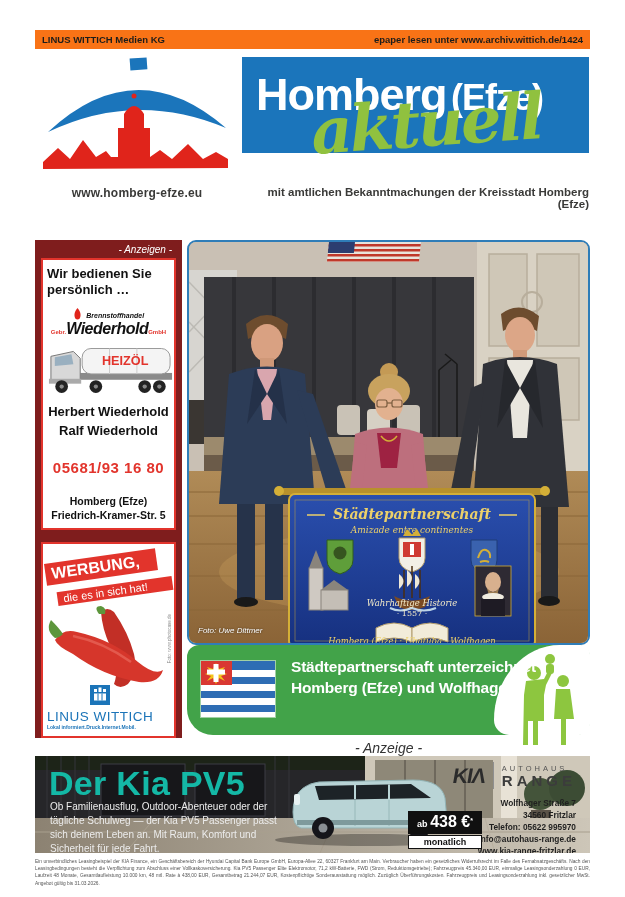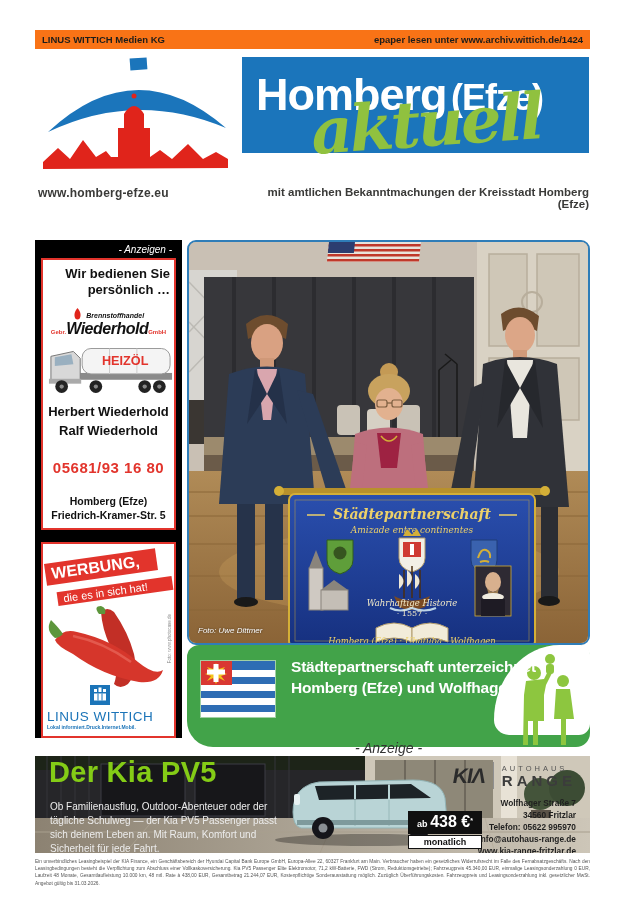--- a/index.html
+++ b/index.html
@@ -6,21 +6,21 @@
   body { background:#ffffff; font-family:"Liberation Sans", sans-serif; }
   .page { position:relative; width:625px; height:897px; margin:0 auto; background:#fff; overflow:hidden; }
 
   
   .topbar { position:absolute; left:35px; top:30px; width:555px; height:19px;
     background:#f97316; display:flex; justify-content:space-between; align-items:center;
     padding:0 7px; font-size:9.5px; font-weight:bold; color:#1d1d1b; }
 
   
   .logo-wrap { position:absolute; left:38px; top:56px; width:198px; height:128px; }
-  .site-url { position:absolute; left:38px; top:186px; width:198px; 
+  .site-url { position:absolute; left:38px; top:186px; width:198px; text-align:center;
     font-size:12px; color:#3a3a38; font-weight:bold; letter-spacing:0.2px; }
   .title-box { position:absolute; left:242px; top:57px; width:347px; height:96px;
     background:#1b75bb; color:#fff; padding:12px 0 0 14px; white-space:nowrap; }
   .title-main { font-size:45px; font-weight:bold; letter-spacing:-1px; }
   .title-suffix { font-size:36px; font-weight:bold; letter-spacing:-1px; }
   .script { position:absolute; left:258px; top:86px; width:336px; text-align:center;
     font-family:"DejaVu Serif", serif; font-style:italic; font-weight:bold;
     font-size:64px; color:#90c13f; transform:rotate(-4deg); letter-spacing:-3px;
     pointer-events:none; }
   .tagline { position:absolute; left:242px; top:186px; width:347px; text-align:right;
@@ -29,24 +29,24 @@
   
   .issuebar { position:absolute; left:35px; top:205px; width:555px; height:27px;
     background:#aec636; color:#fff; font-weight:bold; font-size:12.5px; }
   .issuebar span { position:absolute; top:6px; }
   .issue-no   { left:25px; }
   .issue-date { left:150px; }
   .issue-num  { right:22px; }
 
   
   .sidebar { position:absolute; left:35px; top:240px; width:147px; height:498px;
-    background:#000000; padding:3px 6px 8px 6px; }
+    background:#7f1d1d; padding:3px 6px 8px 6px; }
   .anzeigen-label { text-align:right; color:#fff; font-style:italic; font-size:10px; padding:1px 4px 3px 0; }
   .adbox { background:#fff; border:2px solid #e2342c; padding:6px 4px; }
-  .ad1-headline { font-size:13px; font-weight:bold; text-align:right; color:#111; line-height:1.2; }
+  .ad1-headline { font-size:13px; font-weight:bold; text-align:left; color:#111; line-height:1.2; }
   .brand-row { margin-top:8px; text-align:center; line-height:1; }
   .brand-top { font-size:7px; font-weight:bold; font-style:italic; color:#111; }
   .brand-main { font-size:16px; font-weight:bold; font-style:italic; color:#111; letter-spacing:-0.5px; }
   .brand-side { font-size:6px; font-weight:bold; color:#e2342c; }
   .truck-wrap { position:relative; margin:6px 0 2px 0; }
   .ad1-name { font-size:13px; font-weight:bold; text-align:center; color:#111; line-height:1.45; }
   .ad1-phone { font-size:15px; font-weight:bold; text-align:center; color:#e2342c; letter-spacing:0.5px; margin:18px 0; }
   .ad1-addr { font-size:10.5px; font-weight:bold; text-align:center; color:#111; line-height:1.35; }
 
   .adbox2 { position:relative; background:#fff; border:2px solid #e2342c; margin-top:12px;
@@ -62,35 +62,35 @@
   .lw-text1 { font-size:13.5px; color:#1b74b8; letter-spacing:0.5px; white-space:nowrap; }
   .lw-text2 { font-size:5px; color:#1b74b8; font-weight:bold; white-space:nowrap; }
 
   
   .photo { position:absolute; left:187px; top:240px; width:403px; height:405px;
     border:2px solid #2f7db8; border-radius:9px; overflow:hidden; background:#c9c0b4; }
   .photo-credit { position:absolute; left:9px; bottom:8px; color:#fff; font-style:italic;
     font-size:8px; text-shadow:0 0 2px rgba(0,0,0,.6); }
 
   
-  .caption { position:absolute; left:187px; top:645px; width:403px; height:102px;
+  .caption { position:absolute; left:187px; top:645px; width:403px; height:90px;
     background:#42a349; border-radius:12px 12px 14px 26px; }
   .flag { position:absolute; left:14px; top:16px; width:74px; height:56px;
     box-shadow:0 0 0 1px rgba(255,255,255,.5); }
   .caption-text { position:absolute; left:104px; top:12px; width:210px; color:#fff;
     font-weight:bold; font-size:15.5px; line-height:1.35; letter-spacing:-0.2px; }
   .caption-white { position:absolute; right:0; top:0; width:96px; height:90px; background:#fff;
     border-radius:70px 10px 12px 16px / 80px 10px 12px 16px; overflow:visible; }
   .family { position:absolute; right:8px; top:6px; }
   .anzeige-label { position:absolute; left:187px; top:740px; width:403px; text-align:center;
     font-style:italic; font-size:14px; color:#333; }
 
   
   .kia { position:absolute; left:35px; top:756px; width:555px; height:97px; overflow:hidden; background:#222; }
-  .kia-title { position:absolute; left:14px; top:0; color:#84cc16; font-size:29px; font-weight:bold; letter-spacing:0.3px; }
+  .kia-title { position:absolute; left:14px; top:8px; color:#14b8a6; font-size:34px; font-weight:bold; letter-spacing:0.3px; }
   .kia-body { position:absolute; left:15px; top:44px; width:238px; font-size:10px; color:#ececec; line-height:1.4; }
   .kia-brand { position:absolute; right:14px; top:6px; display:flex; align-items:center; gap:8px; }
   .kia-logo { font-size:21px; font-weight:bold; color:#2b2b2b; letter-spacing:-1px; transform:skewX(-10deg); }
   .kia-div { width:1px; height:27px; background:#8f8f8f; }
   .dealer1 { font-size:7.5px; letter-spacing:3px; color:#555; }
   .dealer2 { font-size:15px; letter-spacing:4px; color:#3c3c3c; font-weight:bold; line-height:1; }
   .kia-address { position:absolute; right:14px; top:41px; text-align:right; font-size:8.3px;
     color:#1f1f1f; line-height:1.45; font-weight:bold; }
   .kia-price { position:absolute; left:373px; top:55px; width:74px; text-align:center; }
   .price-top { background:#101010; color:#fff; padding:2px 4px 3px 4px; font-size:9px; font-weight:bold; }

